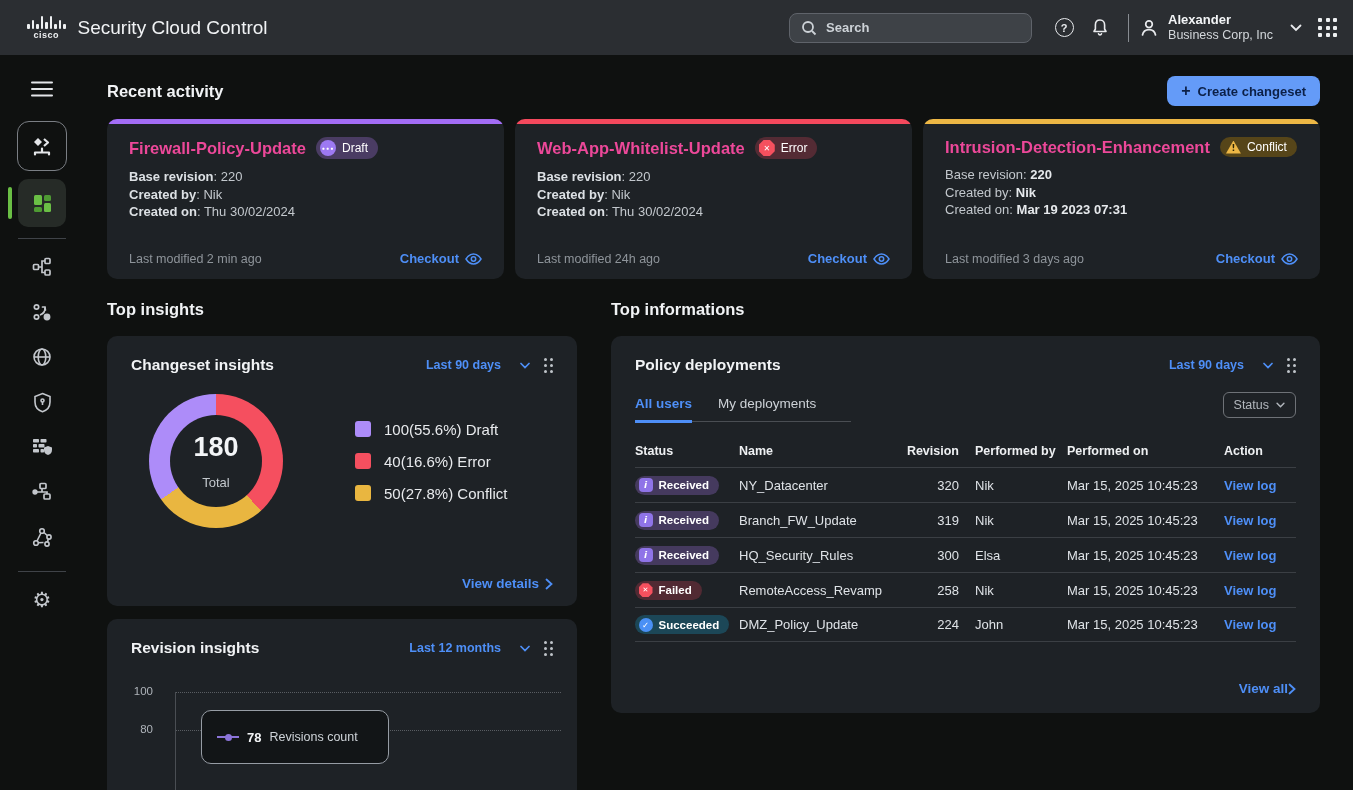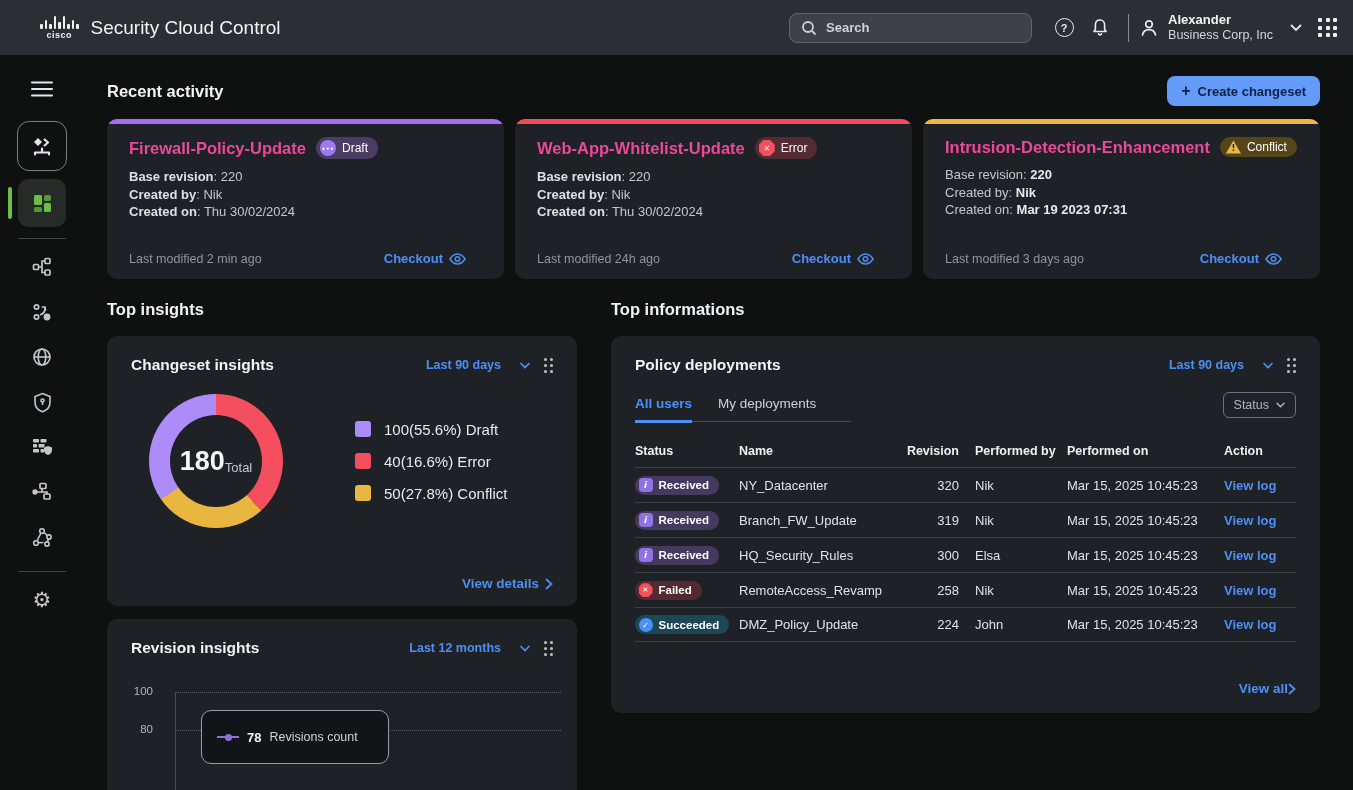--- a/index.html
+++ b/index.html
@@ -1,20 +1,20 @@
 <!DOCTYPE html>
 <html><head>
 <meta charset="utf-8">
 <style>
   * { margin:0; padding:0; box-sizing:border-box; }
   html,body { width:1353px; height:790px; overflow:hidden; background:#0f1110; font-family:"Liberation Sans", sans-serif; }
 
   
   .topbar { position:fixed; top:0; left:0; width:1353px; height:55px; background:#2b2e32; display:flex; align-items:center; padding:0 16px; z-index:50; }
-  .brand { display:flex; align-items:center; gap:12px; margin-left:24px; }
+  .brand { display:flex; align-items:center; gap:12px; margin-left:11px; }
   .cisco-logo { display:flex; flex-direction:column; align-items:center; }
   .cisco-bars { display:flex; align-items:flex-end; gap:2px; height:13px; }
   .cisco-bars span { width:2.5px; background:#eef0f2; border-radius:1px; }
   .cisco-word { font-size:9px; font-weight:700; color:#eef0f2; letter-spacing:0.5px; margin-top:1px; }
   .app-title { font-size:19px; color:#f1f3f5; font-weight:400; }
   .search-box { margin-left:auto; width:243px; height:30px; background:#3e4247; border:1px solid #5f636a; border-radius:8px; display:flex; align-items:center; gap:9px; padding:0 11px; }
   .search-box input { background:transparent; border:none; outline:none; color:#e8eaed; font-size:13px; font-weight:600; width:100%; font-family:"Liberation Sans",sans-serif; }
   .search-box input::placeholder { color:#cdd2d7; }
   .tb-ic { width:36px; height:36px; display:flex; align-items:center; justify-content:center; cursor:pointer; color:#e8eaed; }
   .tb-group { display:flex; align-items:center; margin-left:14px; }
@@ -59,40 +59,40 @@
   .badge-draft { background:#4a3c63; }
   .badge-draft .b-ico { background:#9d79f2; border-radius:50%; font-size:6px; letter-spacing:0.5px; }
   .badge-error { background:#542b34; }
   .badge-error .b-ico { background:#f5505e; clip-path:polygon(30% 0,70% 0,100% 30%,100% 70%,70% 100%,30% 100%,0 70%,0 30%); font-size:8px; }
   .badge-conflict { background:#564519; padding-left:6px; }
   .badge-conflict .b-ico { width:15px; height:13px; background:#edb745; clip-path:polygon(50% 0,100% 100%,0 100%); color:#2b2305; font-size:8.5px; align-items:flex-end; padding-bottom:1px; }
   .meta { margin-top:9px; font-size:13px; line-height:17.5px; color:#c3c8cd; }
   .meta .lbl { font-weight:700; color:#dce0e4; }
   .acard:nth-child(3) .meta .lbl { font-weight:400; color:#c3c8cd; }
   .acard:nth-child(3) .meta .val { font-weight:700; color:#e6e9ec; }
-  .acard-foot { position:absolute; left:22px; right:38px; bottom:13px; display:flex; align-items:center; justify-content:space-between; }
+  .acard-foot { position:absolute; left:22px; right:22px; bottom:13px; display:flex; align-items:center; justify-content:space-between; }
   .modified { font-size:12.5px; color:#8f959b; }
   .checkout { display:flex; align-items:center; gap:6px; font-size:13px; }
 
   
   .cols { display:flex; gap:34px; margin-top:21px; align-items:flex-start; }
   .col-left { width:470px; flex:none; }
   .col-right { flex:1; }
   .panel { background:#1e2226; border-radius:10px; position:relative; }
   .panel-head { display:flex; align-items:center; justify-content:space-between; padding:20px 24px 0; }
   .panel-title { font-size:15.5px; font-weight:700; color:#f1f3f5; }
   .panel-controls { display:flex; align-items:center; gap:14px; }
   .period { display:flex; align-items:center; gap:19px; font-size:12.5px; cursor:pointer; }
   .drag-dots { display:grid; grid-template-columns:repeat(2,3px); gap:3px; cursor:grab; }
   .drag-dots span { width:3px; height:3px; border-radius:50%; background:#bfc4c9; }
 
   
   .donut-wrap { display:flex; align-items:center; margin-top:20px; padding-left:42px; }
   .donut { width:134px; height:134px; border-radius:50%; position:relative; }
-  .donut .hole { position:absolute; inset:21px; border-radius:50%; background:#1e2226; display:flex; align-items:center; justify-content:center; }
+  .donut .hole { position:absolute; inset:21px; border-radius:50%; background:#1e2226; display:flex; flex-direction:column; align-items:center; justify-content:center; }
   .donut-total { font-size:27px; font-weight:700; color:#f3f5f7; }
   .donut-total-label { font-size:13px; color:#c3c8cd; margin-top:12px; }
   .legend { margin-left:72px; display:flex; flex-direction:column; gap:15px; }
   .legend-item { display:flex; align-items:center; gap:13px; }
   .legend-swatch { width:16px; height:16px; border-radius:3px; flex:none; }
   .legend-text { font-size:15px; color:#e8eaed; }
   .view-details { position:absolute; right:24px; bottom:15px; display:flex; align-items:center; gap:6px; font-size:13.5px; }
 
   
   .rev-panel { margin-top:13px; height:240px; }

